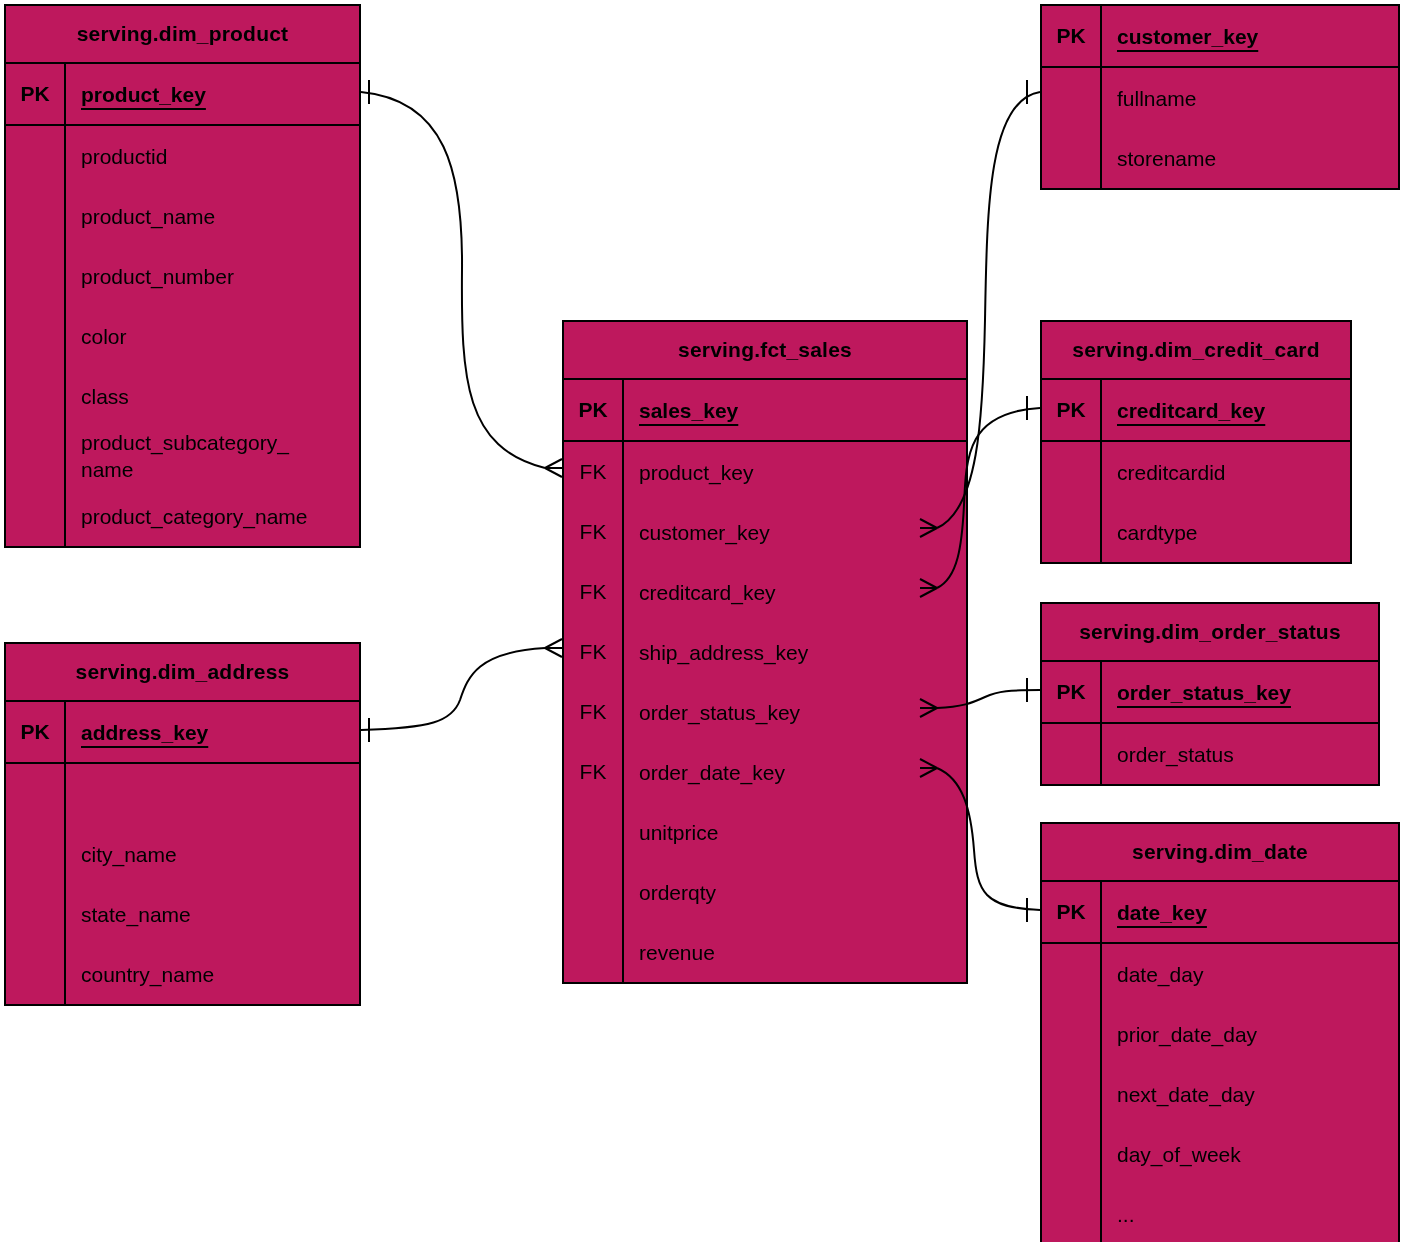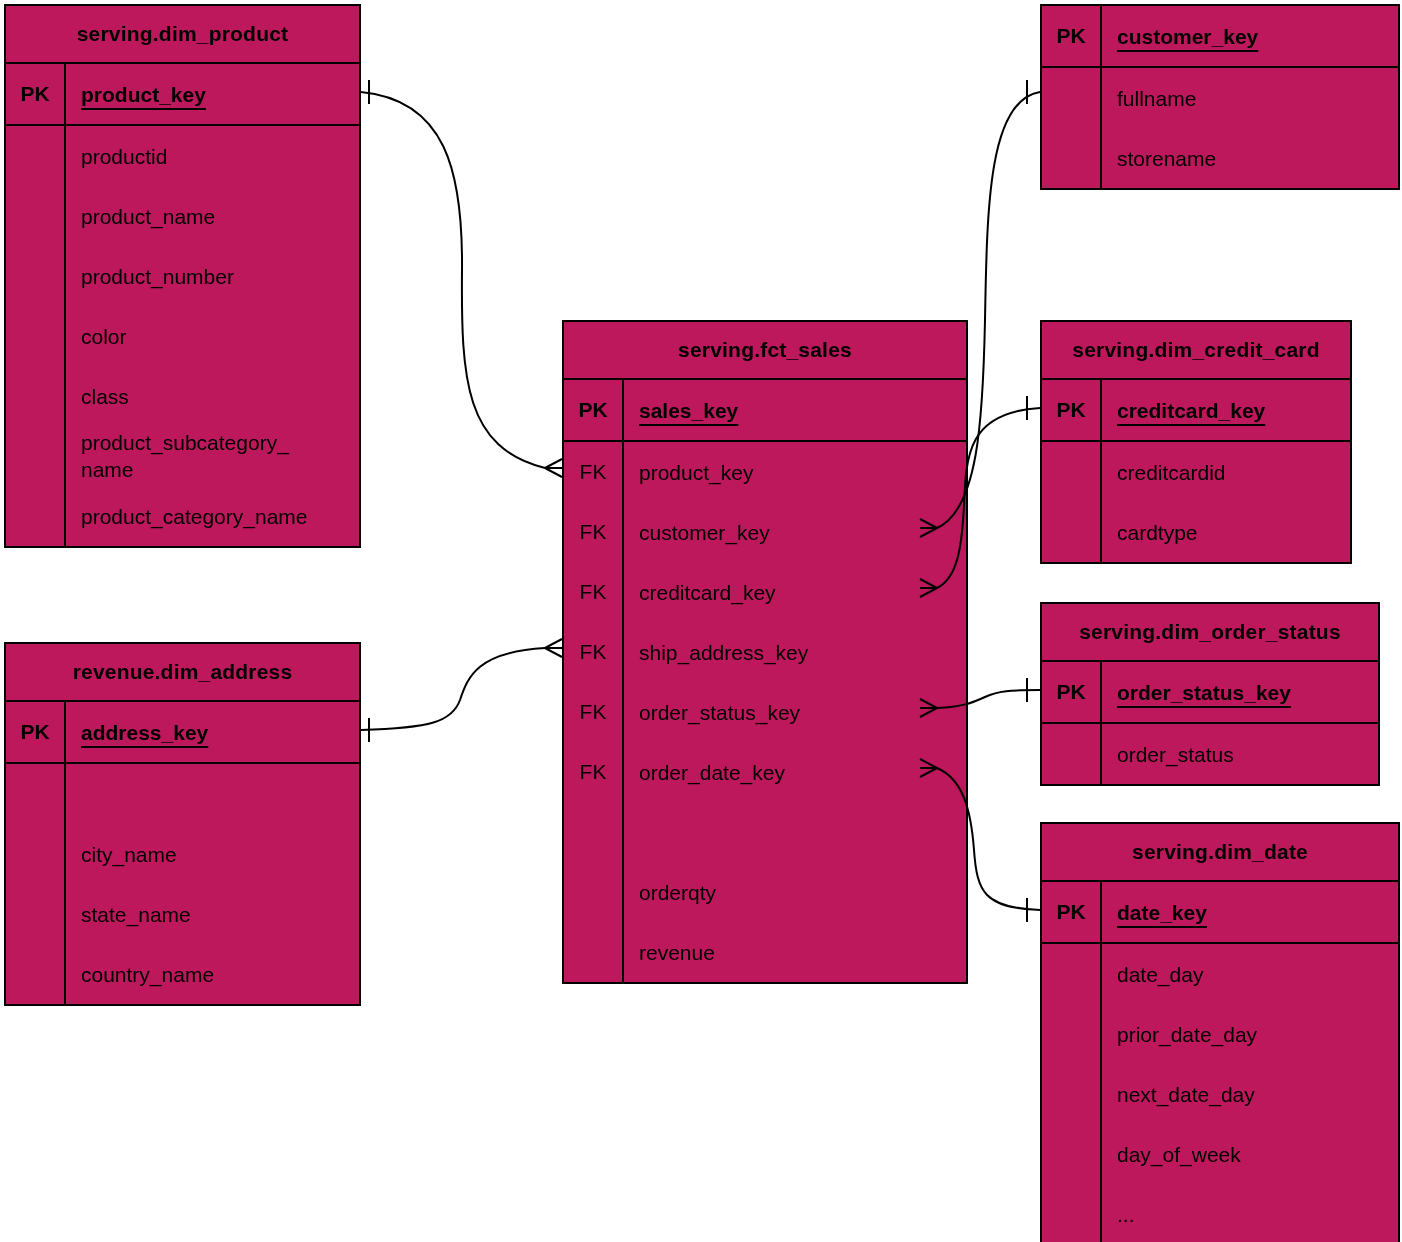--- a/index.html
+++ b/index.html
@@ -230,20 +230,21 @@
     <div class="row">
         <div class="key">FK</div>
         <div class="field">order_status_key</div>
       </div>
     <div class="row">
         <div class="key">FK</div>
         <div class="field">order_date_key</div>
       </div>
     <div class="row">
         <div class="key"></div>
+        <div class="field">unitprice</div>
       </div>
     <div class="row">
         <div class="key"></div>
         <div class="field">orderqty</div>
       </div>
     <div class="row">
         <div class="key"></div>
         <div class="field">revenue</div>
       </div>
   </div>
@@ -298,21 +299,21 @@
         <div class="key"></div>
         <div class="field">day_of_week</div>
       </div>
     <div class="row">
         <div class="key"></div>
         <div class="field">...</div>
       </div>
   </div>
 
   <div class="tbl" id="t-dim-address">
-    <div class="tbl-title">revenue.dim_address</div>
+    <div class="tbl-title">serving.dim_address</div>
     <div class="row pk-row">
       <div class="key">PK</div>
       <div class="field">address_key</div>
     </div>
     <div class="row">
         <div class="key"></div>
       </div>
     <div class="row">
         <div class="key"></div>
         <div class="field">city_name</div>

